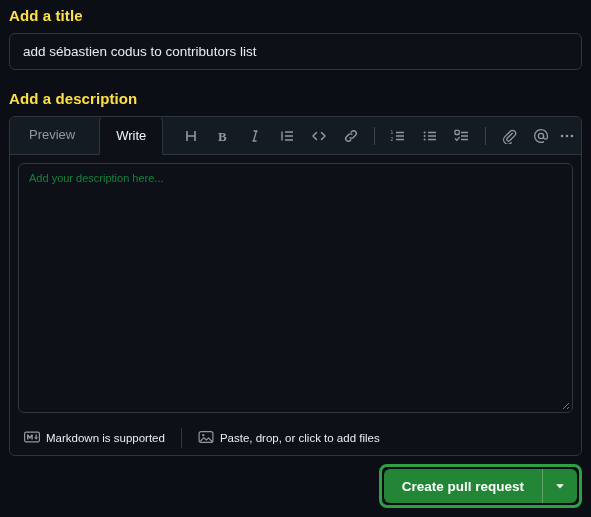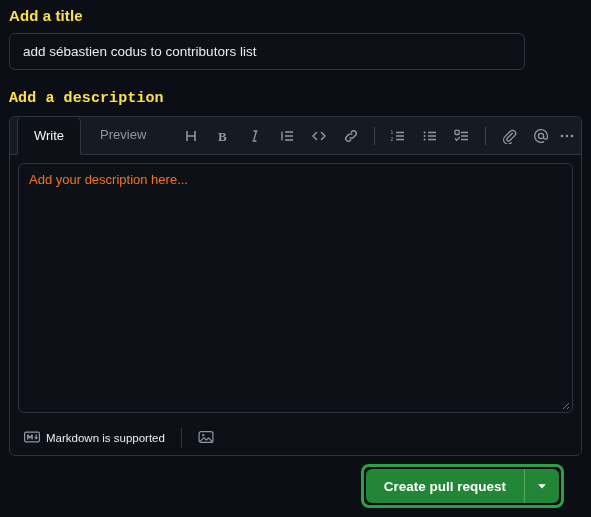--- a/index.html
+++ b/index.html
@@ -29,42 +29,42 @@
     color: #fde047;
     letter-spacing: 0.1px;
     margin: 0;
     padding: 0 0 0 0;
   }
   #title-heading { padding-top: 7px; }
 
   
   .title-field {
     margin-top: 9px;
-    width: 516px;
+    width: 573px;
     height: 37px;
     background: #0d1117;
     border: 1px solid #30363d;
     border-radius: 6px;
     display: flex;
     align-items: center;
     padding: 0 11px;
     justify-content: flex-end;
   }
   .title-field input {
     width: 100%;
     background: transparent;
     border: none;
     outline: none;
     color: #e6edf3;
     font-family: "Liberation Sans", sans-serif;
     font-size: 13.5px;
   }
 
   
-  #desc-heading { margin-top: 20px; font-family: Liberation Mono, monospace; }
+  #desc-heading { margin-top: 20px; }
 
   .editor {
     margin-top: 9px;
     width: 573px;
     border: 1px solid #30363d;
     border-radius: 6px;
     background: #151b23;
     overflow: hidden;
   }
 
@@ -131,22 +131,22 @@
   .textarea-box {
     position: relative;
     width: 100%;
     height: 250px;
     background: #0d1117;
     border: 1px solid #30363d;
     border-radius: 6px;
     padding: 8px 10px;
   }
   .placeholder {
-    color: #f97316;
-    font-size: 13px;
+    color: #15803d;
+    font-size: 11px;
   }
   .resize-handle {
     position: absolute;
     right: 2px; bottom: 2px;
     width: 12px; height: 12px;
     cursor: nwse-resize;
   }
 
   
   .editor-footer {
@@ -168,21 +168,21 @@
   }
   .foot-sep {
     width: 1px; height: 20px;
     background: #30363d;
     margin: 0 12px;
   }
 
   
   .submit-row {
     position: absolute;
-    right: 27px;
+    right: 9px;
     bottom: 9px;
     display: flex;
     justify-content: flex-end;
   }
   .highlight-ring {
     border: 3px solid #2ea043;
     border-radius: 8px;
     padding: 2px;
     display: inline-block;
   }
@@ -222,25 +222,25 @@
     <input type="text" value="add sébastien codus to contributors list" style="">
   </div>
 
   <h2 class="section-heading" id="desc-heading">Add a description</h2>
 
   <div class="editor">
 
     <div class="toolbar">
 
       <div class="tabs">
+        <div class="tab inactive">
+          <span>Preview</span>
+        </div>
         <div class="tab active">
           <span>Write</span>
-        </div>
-        <div class="tab inactive">
-          <span>Preview</span>
         </div>
       </div>
 
       <div class="tools">
 
         <div class="tool">
           <svg width="16" height="16" viewBox="0 0 16 16" fill="none" stroke="currentColor" stroke-width="1.6">
             <path d="M4 3v10M12 3v10M4 8h8"></path>
           </svg>
         </div>
@@ -354,20 +354,21 @@
       <div class="foot-sep"></div>
 
       <div class="foot-item">
         <span>
           <svg width="16" height="16" viewBox="0 0 16 16" fill="none">
             <rect x="1.1" y="2.6" width="13.8" height="10.8" rx="2" stroke="#9198a1" stroke-width="1.2"></rect>
             <circle cx="5.3" cy="6.2" r="1.15" fill="#9198a1"></circle>
             <path d="M2.4 12.2l3.5-3.5 2.4 2.4 2.2-2.2 3.1 3.1" stroke="#9198a1" stroke-width="1.2" stroke-linecap="round" stroke-linejoin="round"></path>
           </svg>
         </span>
+        <span>Paste, drop, or click to add files</span>
       </div>
     </div>
 
   </div>
 
   <div class="submit-row">
     <div class="highlight-ring">
       <div class="btn-group">
         <div class="btn-main">
           <span>Create pull request</span>

